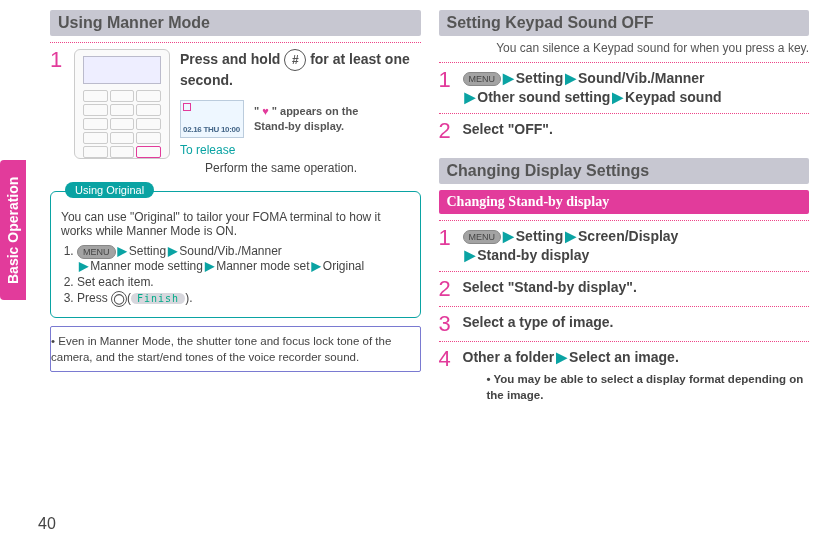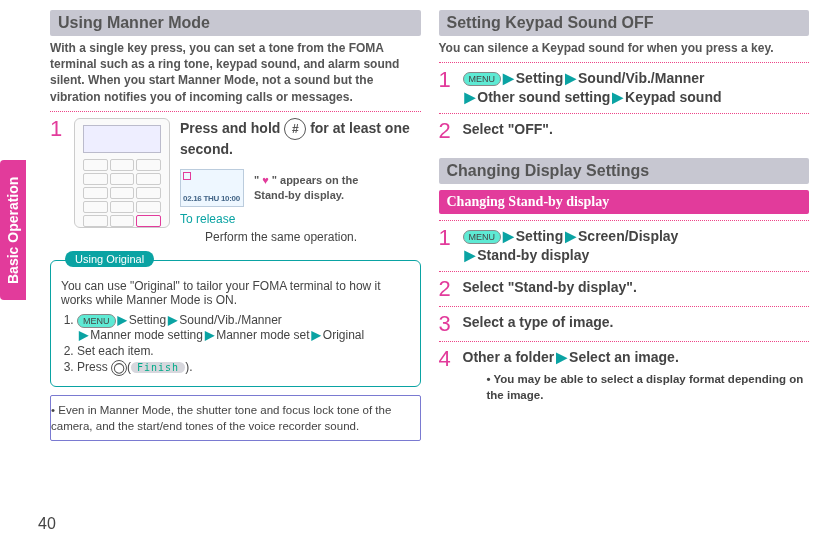--- a/index.html
+++ b/index.html
@@ -40,21 +40,21 @@
 
   .step { display:flex; gap:8px; margin:4px 0 2px; }
   .step-num { color:#e23b9b; font-size:22px; font-weight:300; width:16px; line-height:1; }
   .step-body { flex:1; font-size:14px; font-weight:bold; color:#444; line-height:1.35; }
   .step-body .sub { font-weight:normal; font-size:12px; color:#444;margin-left:25px; }
   .step-body .cyan { color:#0aa3a3; font-weight:normal; font-size:12px; display:block; margin-top:4px;}
   .arrow { color:#0aa3a3; font-weight:bold; padding:0 2px;}
   .chip {
     display:inline-flex; align-items:center; justify-content:center;
     border:1px solid #888; border-radius:10px; padding:3px 5px;
-    font-size:9px; height:14px; vertical-align:middle; background:#5eead4;
+    font-size:9px; height:14px; vertical-align:middle; background:#a3a3a3;
     font-weight:normal; color:#444; min-width:26px;
   }
   .keycap {
     display:inline-flex; align-items:center; justify-content:center;
     width:22px; height:22px; border:1.5px solid #555; border-radius:50%;
     font-size:12px; font-weight:bold; vertical-align:middle; background:#fff; color:#555;
   }
   .keycap.small { width:16px; height:16px; font-size:10px; }
 
   .phone-fig {
@@ -111,21 +111,20 @@
 <body>
 
 <div class="side-tab">Basic Operation</div>
 <div class="page-num">40</div>
 
 <div class="page">
   <div class="cols">
 
     <div class="col">
       <div class="section-header">Using Manner Mode</div>
-      <div class="intro">With a single key press, you can set a tone from the FOMA terminal such as a ring tone, keypad sound, and alarm sound silent. When you start Manner Mode, not a sound but the vibration notifies you of incoming calls or messages.</div>
       <div class="dotted"></div>
 
       <div class="step">
         <div class="step-num">1</div>
         <div class="step-body">
           <div class="phone-fig">
             <div class="phone-screen"></div>
             <div class="phone-keys">
               <div></div>
                 <div></div>
@@ -175,21 +174,21 @@
         </ol>
       </div>
 
       <div class="note-box">
         <span>Even in Manner Mode, the shutter tone and focus lock tone of the camera, and the start/end tones of the voice recorder sound.</span>
       </div>
     </div>
 
     <div class="col">
       <div class="section-header">Setting Keypad Sound OFF</div>
-      <div class="intro" style="font-weight:bold;">You can silence a Keypad sound for when you press a key.</div>
+      <div class="intro" style="font-weight:normal;text-align:right;">You can silence a Keypad sound for when you press a key.</div>
       <div class="dotted"></div>
 
       <div class="step">
         <div class="step-num">1</div>
         <div class="step-body">
           <span class="chip">MENU</span><span class="arrow">▶</span><span>Setting</span><span class="arrow">▶</span><span>Sound/Vib./Manner</span><br>
           <span class="arrow">▶</span><span>Other sound setting</span><span class="arrow">▶</span><span>Keypad sound</span>
         </div>
       </div>
       <div class="dotted"></div>

